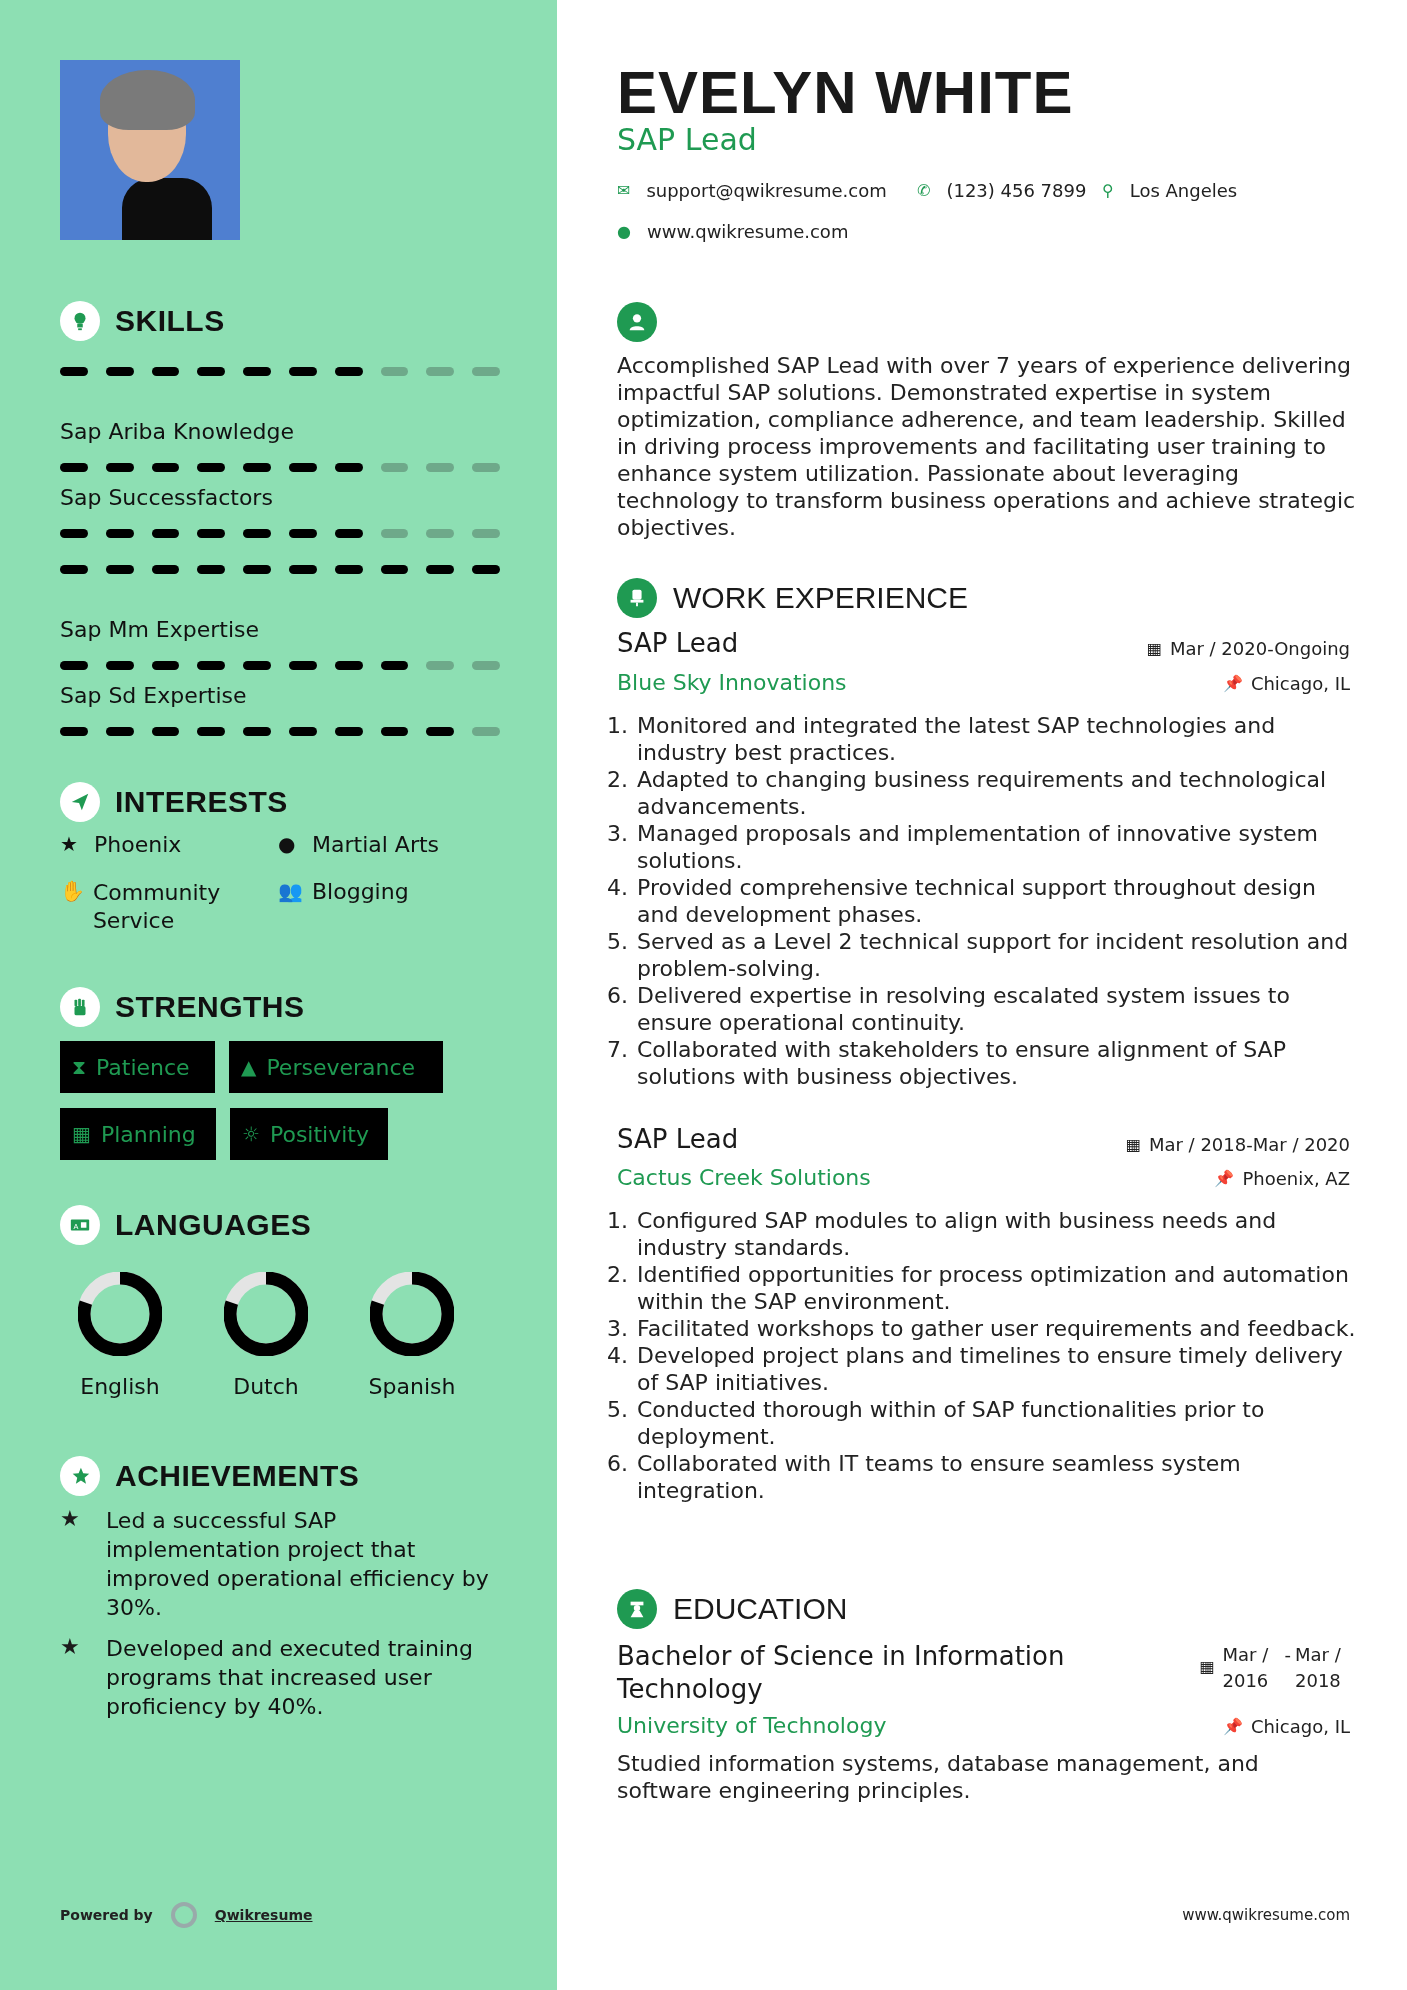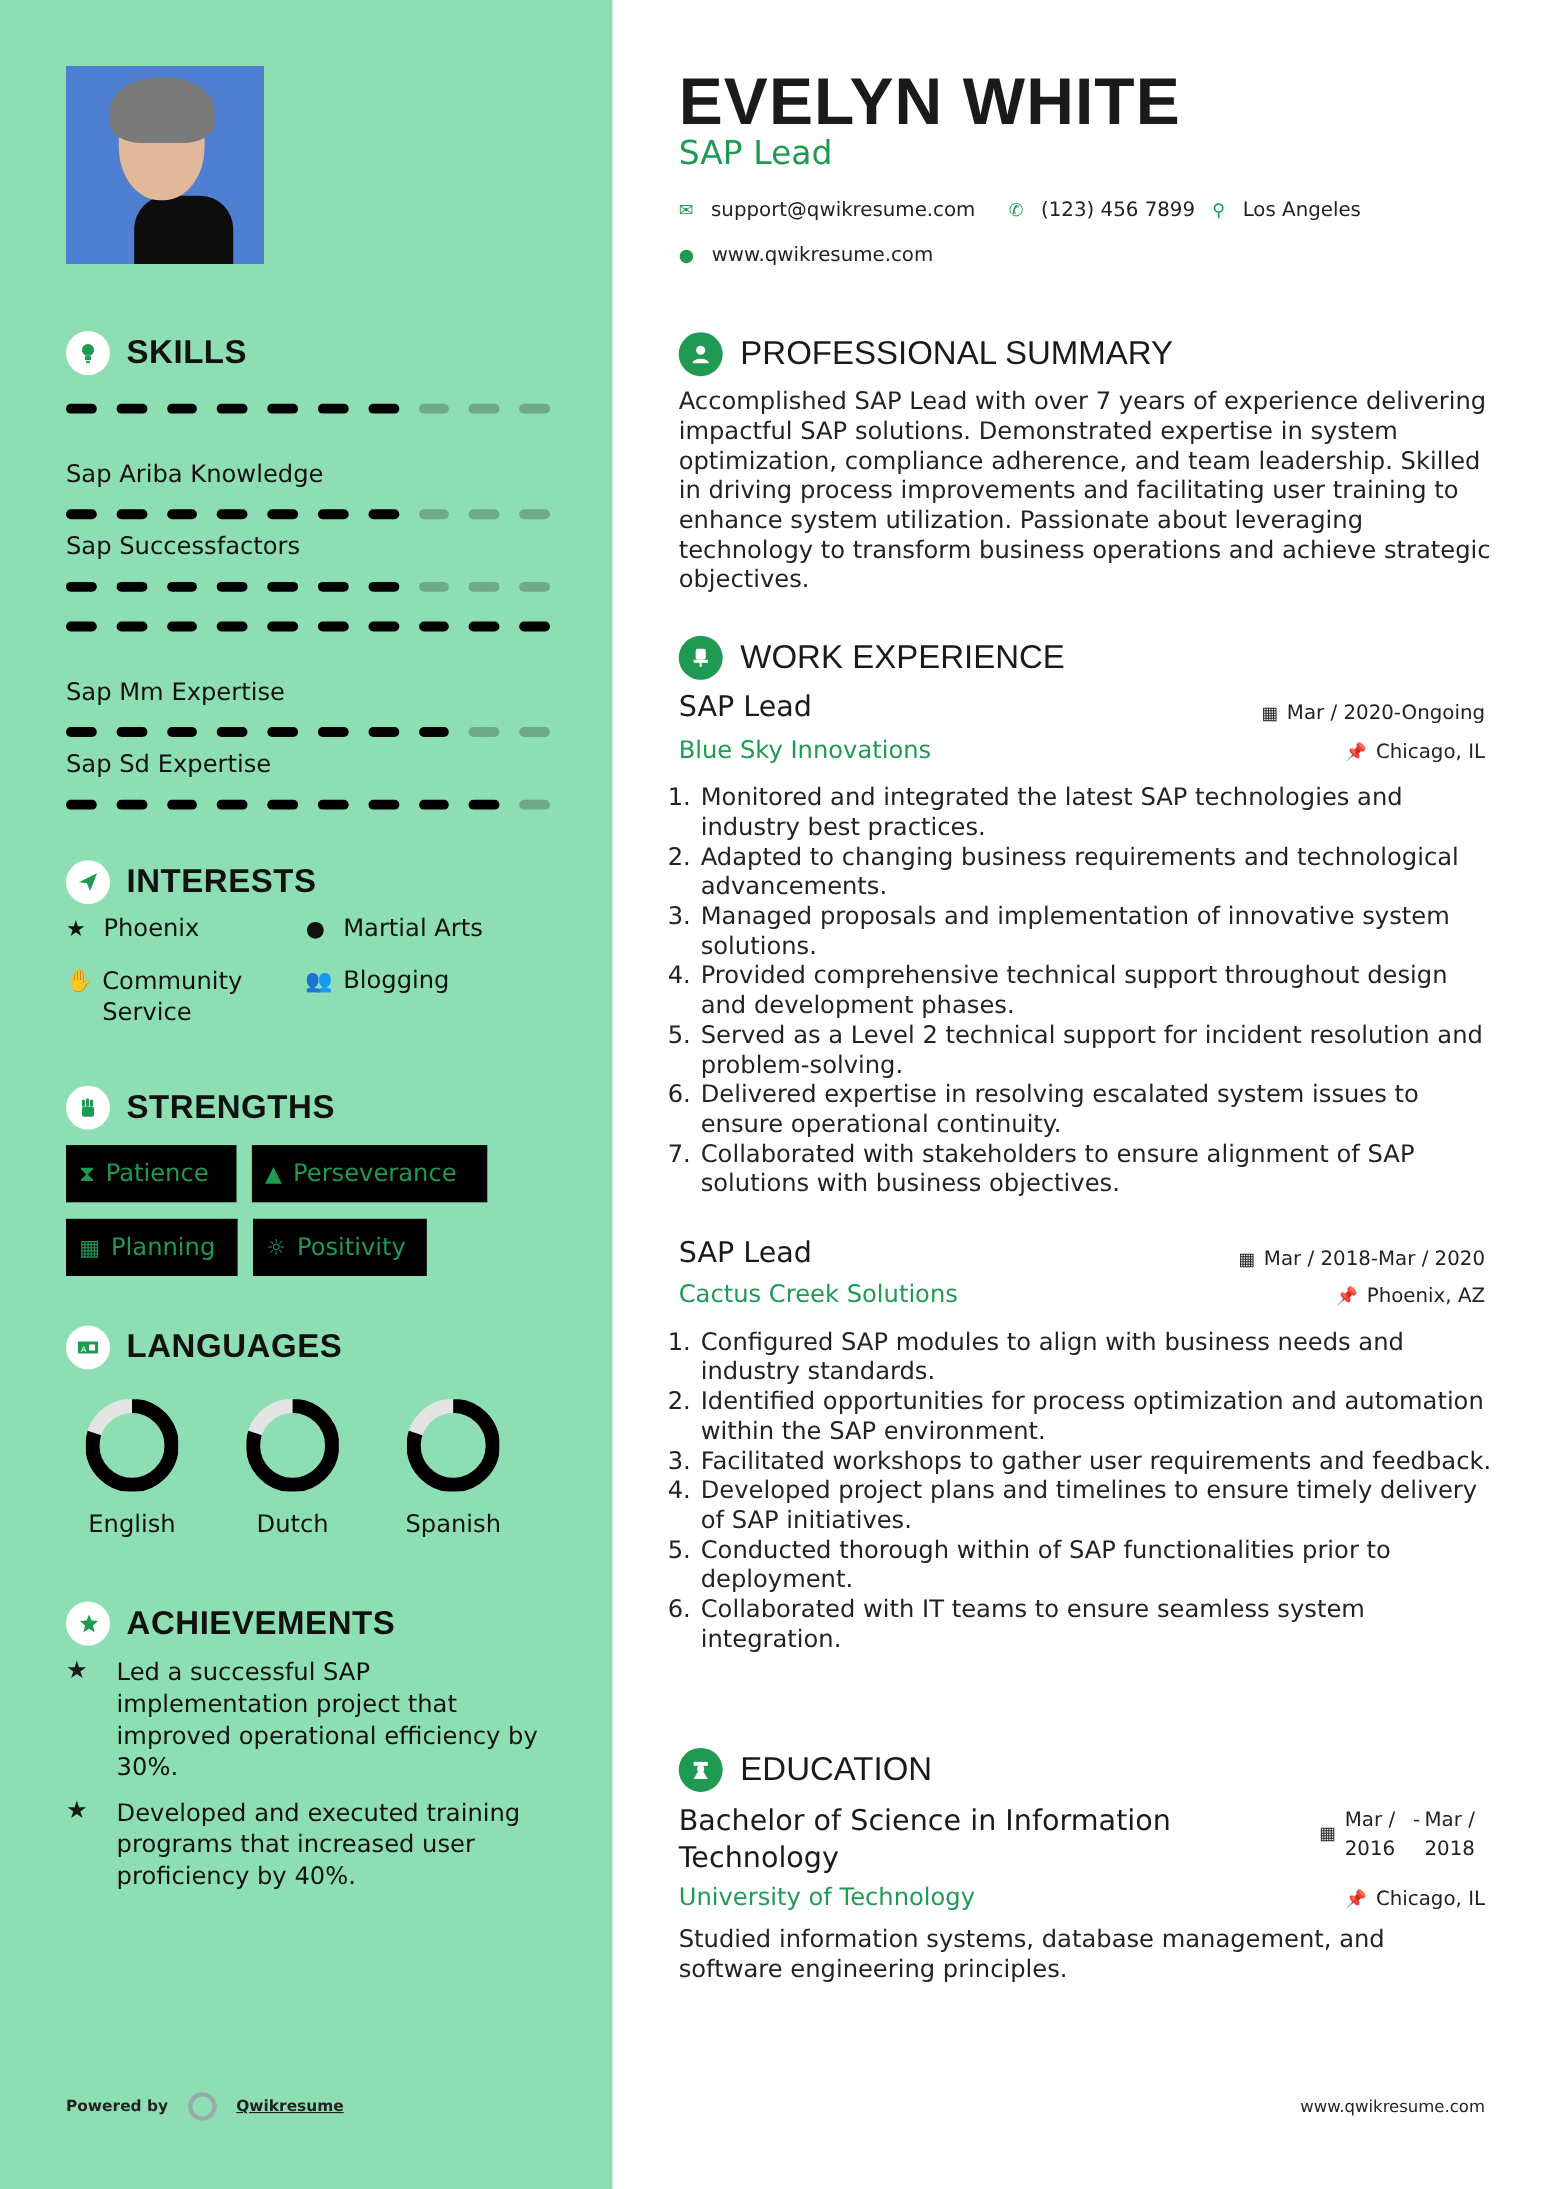--- a/index.html
+++ b/index.html
@@ -292,21 +292,20 @@
     <span>www.qwikresume.com</span>
   </div>
 
   <div class="m-head" style="top:302px;">
     <div class="m-icon">
       <svg viewBox="0 0 24 24">
           <circle cx="12" cy="8" r="4.5" fill="#fff"></circle>
           <path d="M4 21 C4 15 20 15 20 21 Z" fill="#fff"></path>
         </svg>
     </div>
-    <span class="m-title">PROFESSIONAL SUMMARY</span>
   </div>
   <div class="para" style="top:352px;">Accomplished SAP Lead with over 7 years of experience delivering impactful SAP solutions. Demonstrated expertise in system optimization, compliance adherence, and team leadership. Skilled in driving process improvements and facilitating user training to enhance system utilization. Passionate about leveraging technology to transform business operations and achieve strategic objectives.</div>
 
   <div class="m-head" style="top:578px;">
     <div class="m-icon">
       <svg viewBox="0 0 24 24">
           <rect x="7" y="3" width="10" height="11" rx="2" fill="#fff"></rect>
           <rect x="5" y="14" width="14" height="3" fill="#fff"></rect>
           <rect x="11" y="17" width="2" height="4" fill="#fff"></rect>
         </svg>

